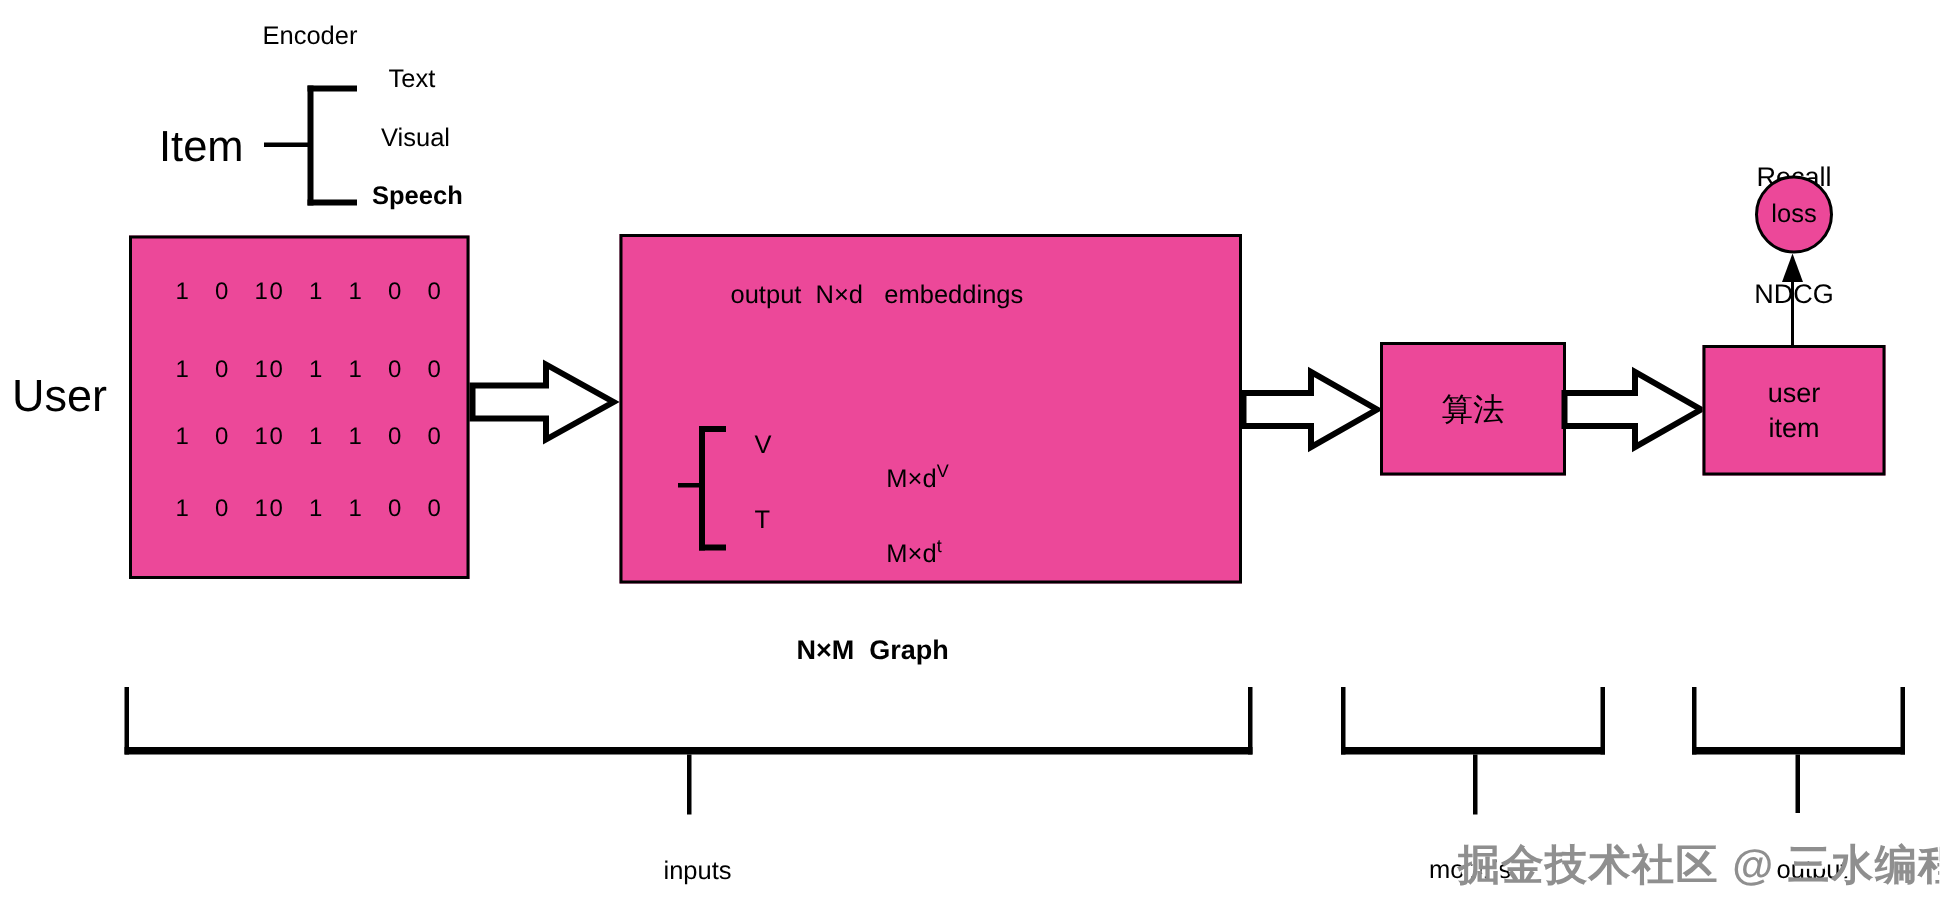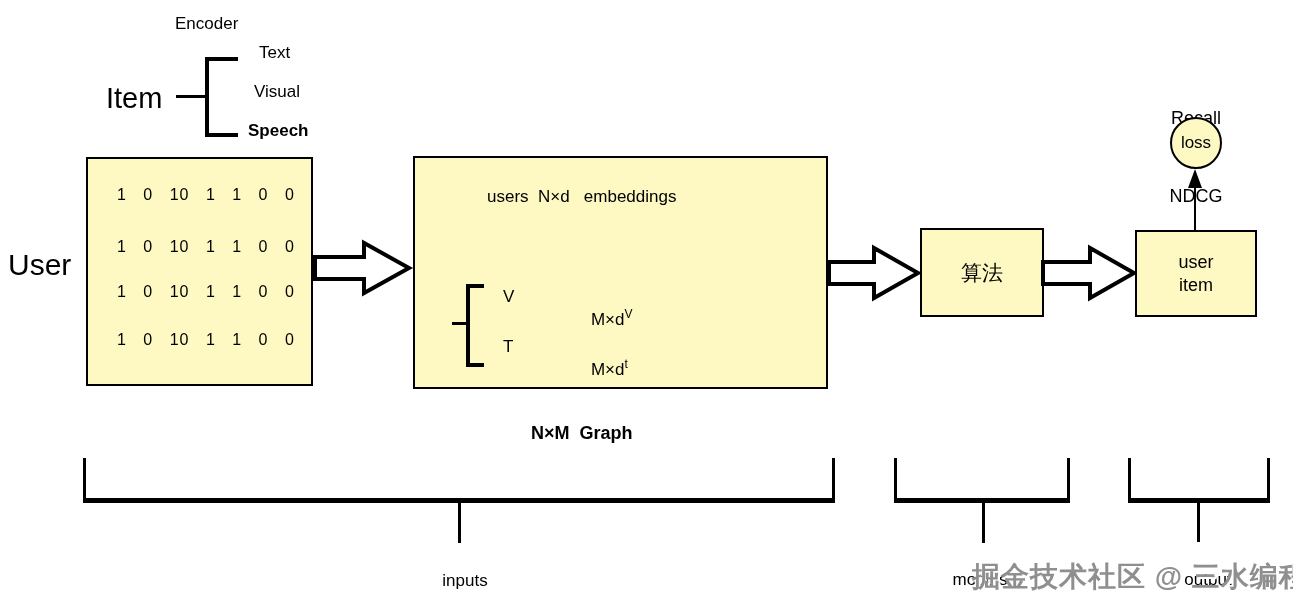--- a/index.html
+++ b/index.html
@@ -2,21 +2,21 @@
 <html><head>
 <meta charset="utf-8">
 <style>
   html,body{margin:0;padding:0;background:#ffffff;}
   .canvas{
     position:relative;width:1293px;height:610px;background:#ffffff;
     font-family:"Liberation Sans",sans-serif;color:#000;overflow:hidden;
   }
   .t{position:absolute;white-space:pre;color:#000000;font-family:"Liberation Sans",sans-serif;}
   .ln{position:absolute;background:#000;}
-  .box{position:absolute;border:2px solid #000;background:#fef9c3;box-sizing:border-box;}
+  .box{position:absolute;border:2px solid #000;background:#ec4899;box-sizing:border-box;}
   .center{display:flex;align-items:center;justify-content:center;text-align:center;}
   .mrow{font-size:16px;line-height:22px;word-spacing:11px;letter-spacing:1px;margin-left:14px;}
   sup{font-size:12px;}
   .arrow-svg{position:absolute;}
   .brace-label{font-size:17px;}
   .watermark{
     position:absolute;left:972px;top:558px;font-size:28px;font-weight:bold;
     color:#8f8f8f;text-shadow:2px 2px 0 #ffffff;white-space:nowrap;z-index:5;
     letter-spacing:1px;
   }
@@ -43,21 +43,21 @@
   <div class="t mrow" style="left:103px;top:184px;">1 0 10 1 1 0 0</div>
   <div class="t mrow" style="left:103px;top:236px;">1 0 10 1 1 0 0</div>
   <div class="t mrow" style="left:103px;top:281px;">1 0 10 1 1 0 0</div>
   <div class="t mrow" style="left:103px;top:329px;">1 0 10 1 1 0 0</div>
 
   <svg class="arrow-svg" style="left:312px;top:238px;" width="102" height="60">
     <polygon points="3,19 52,19 52,5 97,30 52,55 52,41 3,41" fill="#ffffff" stroke="#000000" stroke-width="4"></polygon>
   </svg>
 
   <div class="box" style="left:413px;top:156px;width:415px;height:233px;"></div>
-  <div class="t" style="left:487px;top:187px;font-size:17px;">users  N×d   embeddings</div>
+  <div class="t" style="left:487px;top:187px;font-size:17px;">output  N×d   embeddings</div>
 
   <div class="ln" style="left:466px;top:284px;width:4px;height:83px;"></div>
   <div class="ln" style="left:466px;top:284px;width:18px;height:4px;"></div>
   <div class="ln" style="left:466px;top:363px;width:18px;height:4px;"></div>
   <div class="ln" style="left:452px;top:322px;width:15px;height:3px;"></div>
 
   <div class="t" style="left:503px;top:287px;font-size:17px;">V</div>
   <div class="t" style="left:572px;top:287px;font-size:17px;">
     <span>M×d</span><sup>V</sup>
   </div>

